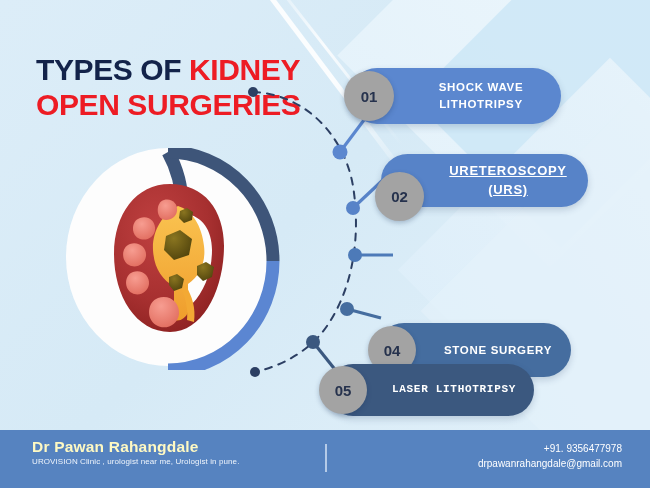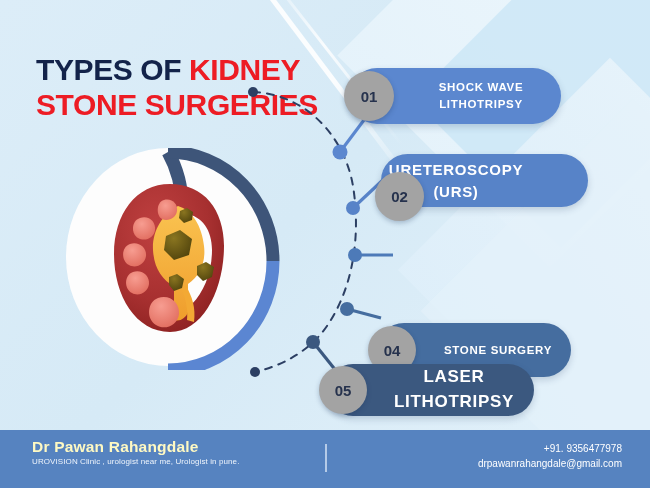--- a/index.html
+++ b/index.html
@@ -82,33 +82,33 @@
     color:#ffffff;font-weight:bold;letter-spacing:.7px;
     line-height:1.45;text-align:center;
   }
 
   #pill1{left:349px;top:68px;width:212px;height:56px;background:#5b87cf;}
   #pill1 .num{left:-5px;top:3px;width:50px;height:50px;font-size:15px;}
   #pill1 .txt{margin-left:62px;width:140px;font-size:11.5px;}
 
   #pill2{left:381px;top:154px;width:207px;height:53px;background:#5783c8;}
   #pill2 .num{left:-6px;top:18px;width:49px;height:49px;font-size:15px;}
-  #pill2 .txt{width:150px;font-size:15px;}
+  #pill2 .txt{margin-left:52px;width:150px;font-size:13px;text-decoration:underline;}
 
   #pill3{left:389px;top:227px;width:211px;height:58px;background:#4d7ab8;}
   #pill3 .num{left:-8px;top:5px;width:48px;height:48px;font-size:15px;}
   #pill3 .txt{margin-left:52px;width:155px;font-size:11.5px;}
 
   #pill4{left:377px;top:299px;width:194px;height:54px;background:#456d9f;margin-top:24px;}
   #pill4 .num{left:-9px;top:3px;width:48px;height:48px;font-size:15px;}
   #pill4 .txt{margin-left:50px;width:142px;font-size:11.5px;}
 
   #pill5{left:327px;top:364px;width:207px;height:52px;background:#3b587f;}
   #pill5 .num{left:-8px;top:2px;width:48px;height:48px;font-size:15px;}
-  #pill5 .txt{margin-left:52px;width:150px;font-size:17px;}
+  #pill5 .txt{margin-left:52px;width:150px;font-size:11px;font-family:Liberation Mono, monospace;}
 
   
   #footer{
     position:absolute;left:0;bottom:0;width:650px;height:58px;
     background:#5683c0;
   }
   #footer .name{
     position:absolute;left:32px;top:8px;color:#fef9c3;
     font-size:15.5px;font-weight:bold;letter-spacing:.2px;
   }
@@ -127,21 +127,21 @@
     <div class="bg-poly poly-a"></div>
     <div class="bg-poly poly-b"></div>
     <div class="bg-poly poly-c"></div>
     <div class="bg-poly poly-d"></div>
     <div class="streak"></div>
     <div class="streak2"></div>
   </div>
 
   <div id="title">
     <span class="t-dark">TYPES OF </span><span class="t-red">KIDNEY</span><br>
-    <span class="t-red">STONE SURGERIES</span>
+    <span class="t-red">OPEN SURGERIES</span>
   </div>
 
   <div id="medallion">
     <div class="disc"></div>
 
     <svg class="ring-svg" width="218" height="222" viewBox="0 0 218 222">
       <path d="M 102 4 A 105 109 0 0 1 102 113" fill="none" stroke="#3e5579" stroke-width="13" stroke-linecap="butt" transform="translate(0,0)"></path>
       <path d="M 207 113 A 105 109 0 0 1 102 222" fill="none" stroke="#5b86d2" stroke-width="13" stroke-linecap="butt"></path>
       <path d="M 102 4 A 105 109 0 0 1 207 113" fill="none" stroke="#3e5579" stroke-width="13" stroke-linecap="butt"></path>
     </svg>

